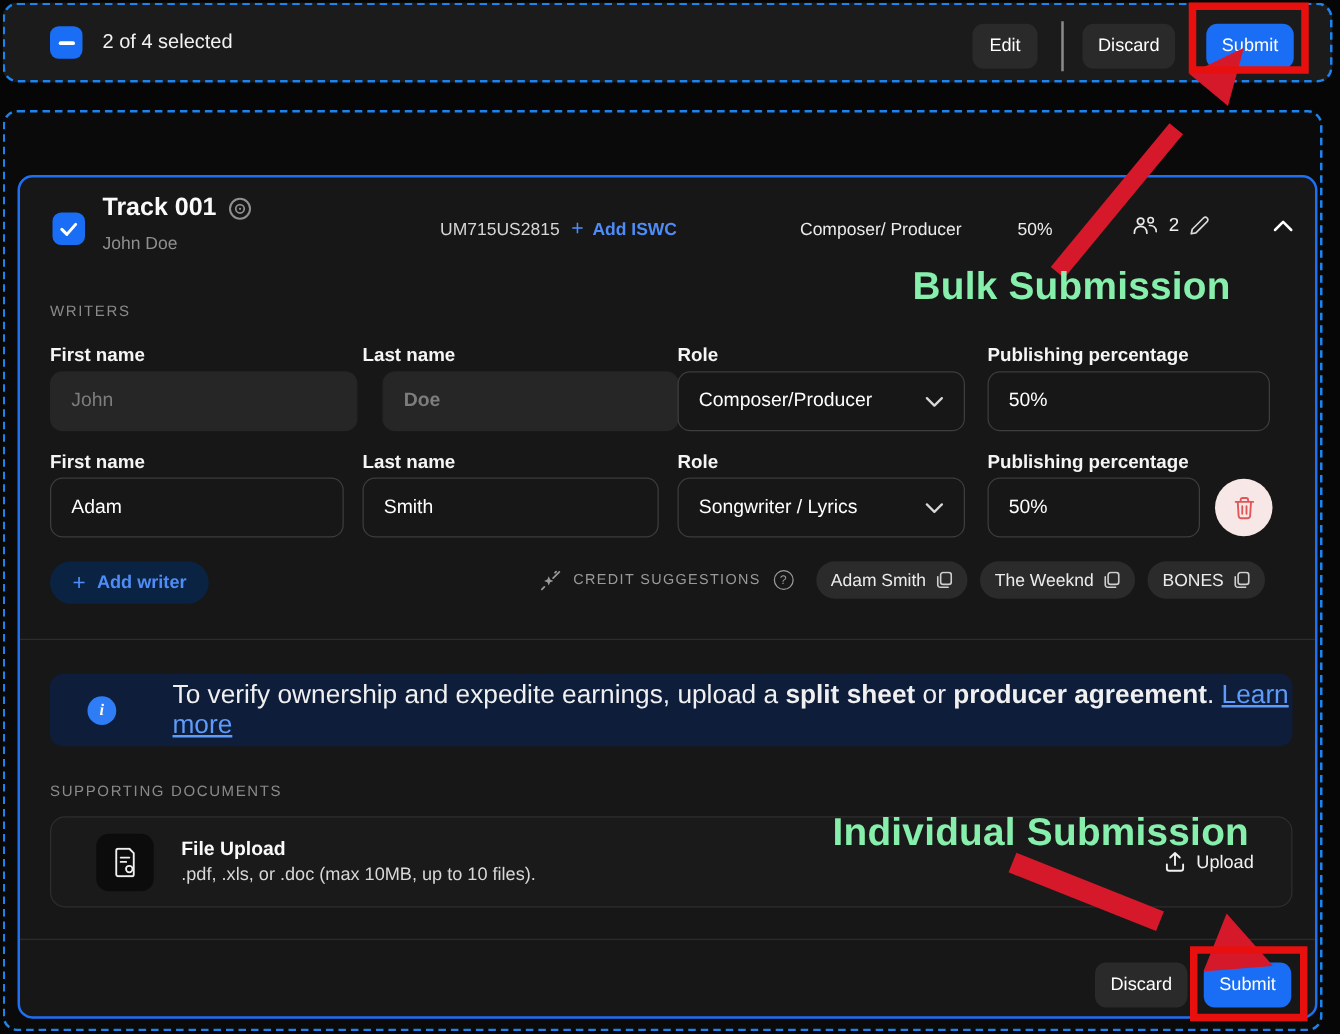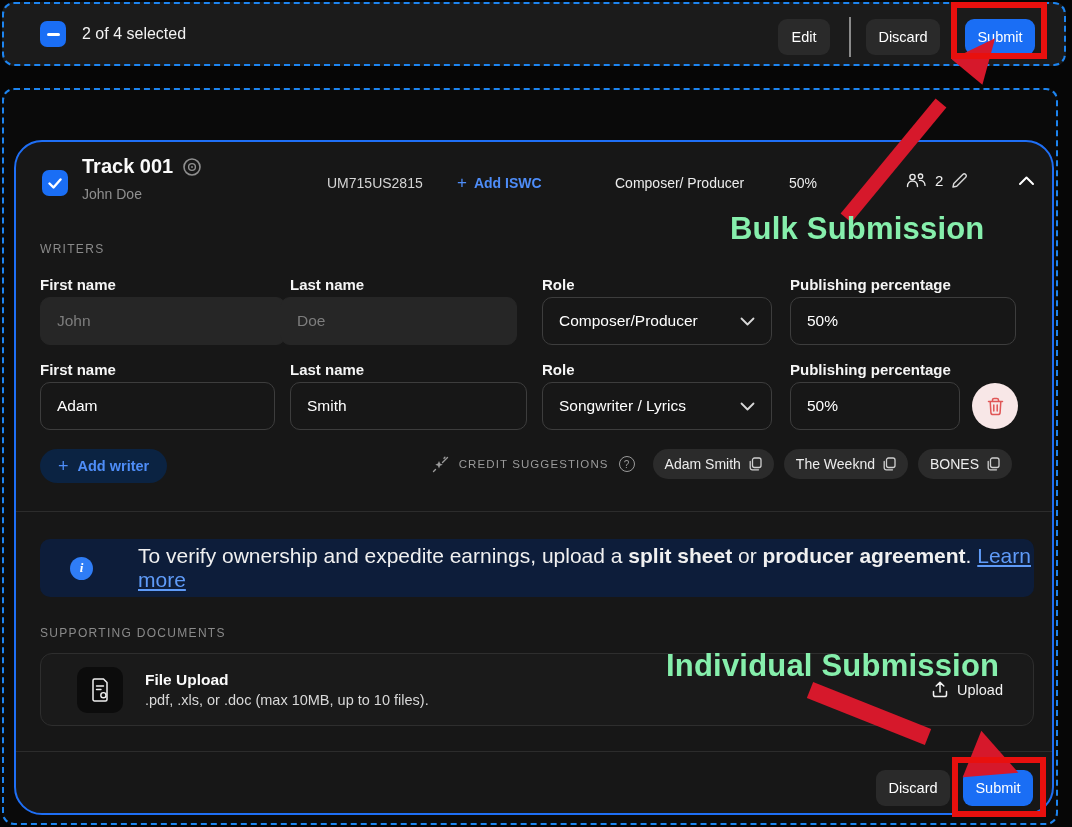--- a/index.html
+++ b/index.html
@@ -20,25 +20,25 @@
   .bar-btn { position:absolute; top:15px; }
   .vdiv { position:absolute; left:845px; top:13px; width:2px; height:40px; background:#8a8a8a; }
 
   
   .table-box { position:absolute; left:2px; top:88px; width:1056px; height:737px;
     border:2px dashed #1d84ef; border-radius:12px; background:#0a0a0a; }
   .th { position:absolute; top:100px; font-size:13.5px; font-weight:700; color:#fff; }
 
   
   .card { position:absolute; left:14px; top:140px; width:1040px; height:675px;
-    background:#171717; border:2px solid #1f6ff5; border-radius:28px; }
+    background:#171717; border:2px solid #1f6ff5; border-radius:12px; }
   .abs { position:absolute; }
   .track-title { font-size:20px; font-weight:700; color:#fafafa; display:flex; align-items:center; gap:9px; }
   .track-artist { font-size:14px; color:#8f8f8f; }
-  .cell { font-size:14px; color:#d6d6d6; }
+  .cell { font-size:14px; color:#d6d6d6;margin-left:25px; }
   .link-blue { color:#4e8df8; font-weight:700; font-size:14px; cursor:pointer; display:flex; gap:7px; align-items:center; }
   .icon-btn { cursor:pointer; display:flex; align-items:center; }
 
   .sect-label { font-size:12px; letter-spacing:1.3px; color:#8a8a8a; font-weight:500; }
   .f-label { font-size:15px; font-weight:700; color:#f5f5f5; }
   .inp { height:48px; border-radius:10px; border:1px solid #3d3d3d; background:transparent;
     color:#fff; font-size:15.5px; padding:0 16px; font-family:"Liberation Sans", sans-serif; outline:none; width:100%; }
   .inp.disabled { background:#262626; border-color:#262626; color:#7d7d7d; }
   .sel { height:48px; border-radius:10px; border:1px solid #3d3d3d; display:flex; align-items:center;
     justify-content:space-between; padding:0 16px; font-size:15.5px; color:#fff; cursor:pointer; }
@@ -152,21 +152,21 @@
     </div>
 
     <div class="abs sect-label" style="left:24px; top:100px;">WRITERS</div>
 
     <span class="abs f-label" style="left:24px;  top:134px;">First name</span>
     <span class="abs f-label" style="left:274px; top:134px;">Last name</span>
     <span class="abs f-label" style="left:526px; top:134px;">Role</span>
     <span class="abs f-label" style="left:774px; top:134px;">Publishing percentage</span>
 
     <input class="abs inp disabled" style="left: 24px; top: 155px; width: 246px;" value="John">
-    <input class="abs inp disabled" style="left: 264px; top: 155px; width: 237px;" value="Doe">
+    <input class="abs inp disabled" style="left: 290px; top: 155px; width: 237px; font-weight: bold;" value="Doe">
     <div class="abs sel" style="left:526px; top:155px; width:230px;">
       <span>Composer/Producer</span>
       <svg width="15" height="9" viewBox="0 0 15 9">
         <polyline points="1.5,1.5 7.5,7.5 13.5,1.5" fill="none" stroke="#d8d8d8" stroke-width="1.8" stroke-linecap="round" stroke-linejoin="round"></polyline>
       </svg>
     </div>
     <input class="abs inp" style="left: 774px; top: 155px; width: 226px;" value="50%">
 
     <span class="abs f-label" style="left:24px;  top:219px;">First name</span>
     <span class="abs f-label" style="left:274px; top:219px;">Last name</span>

